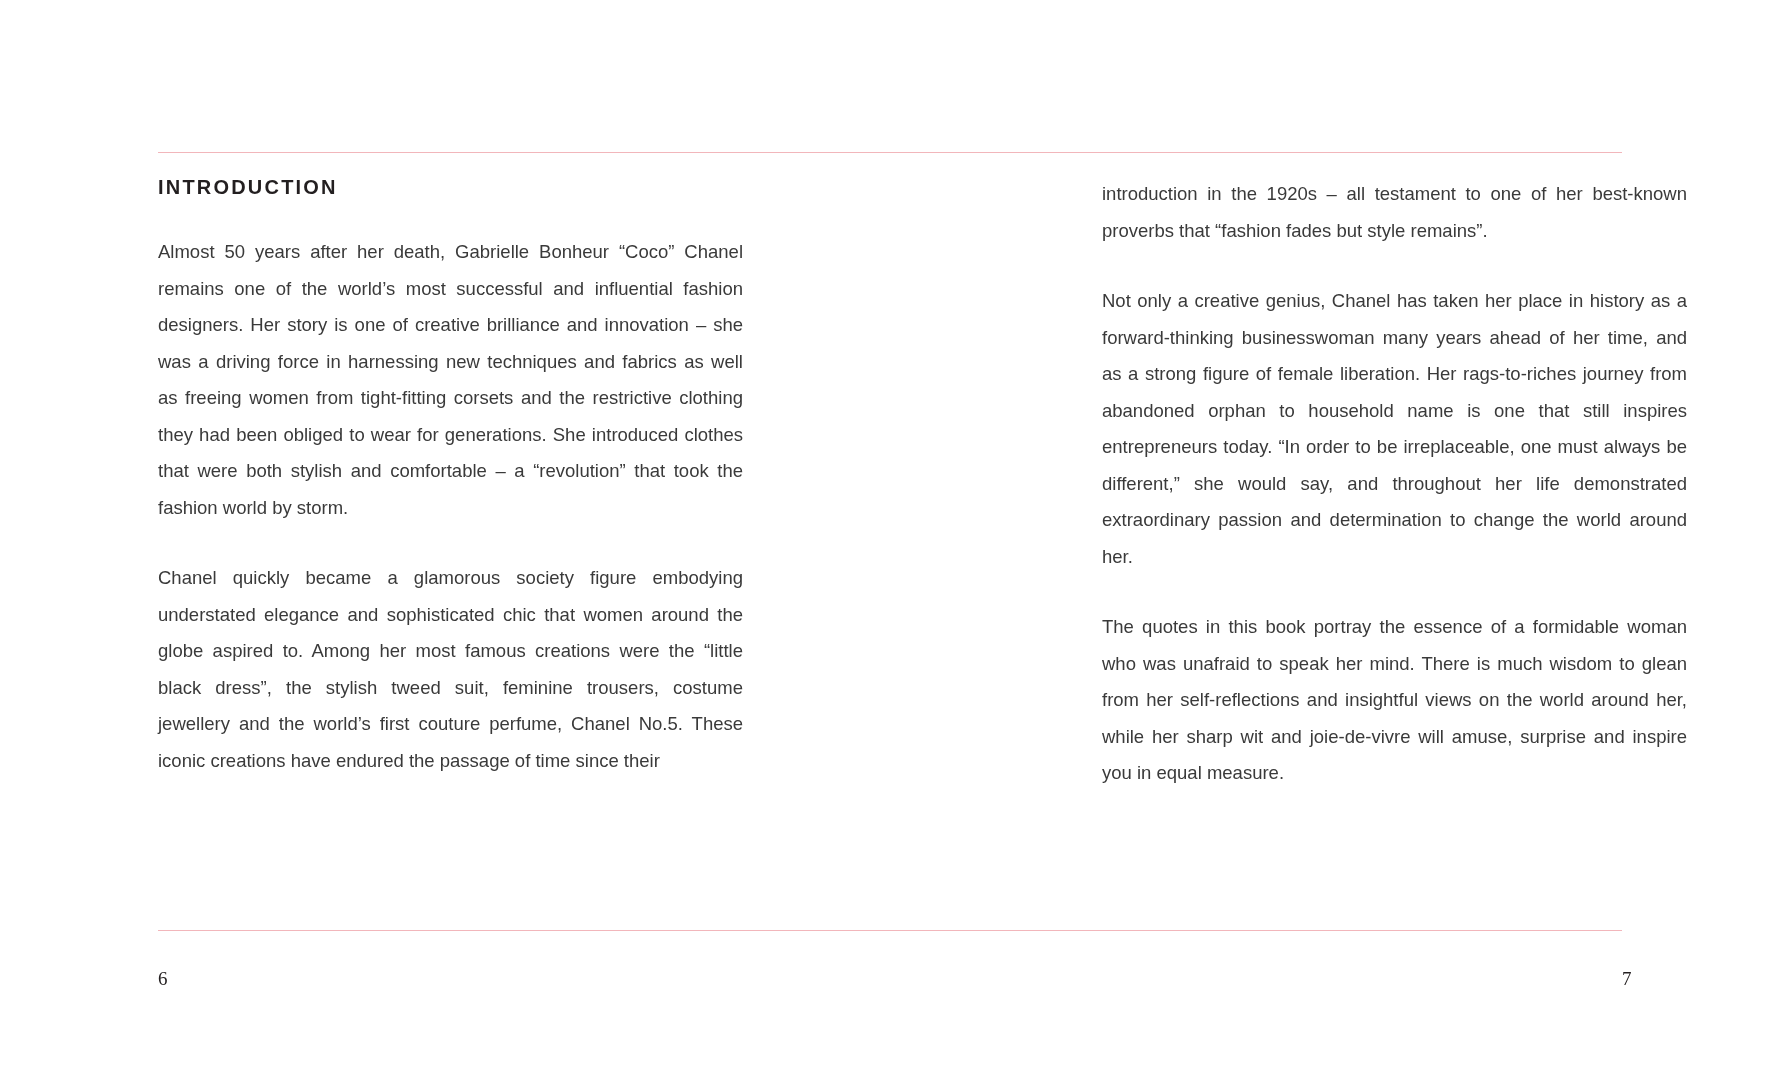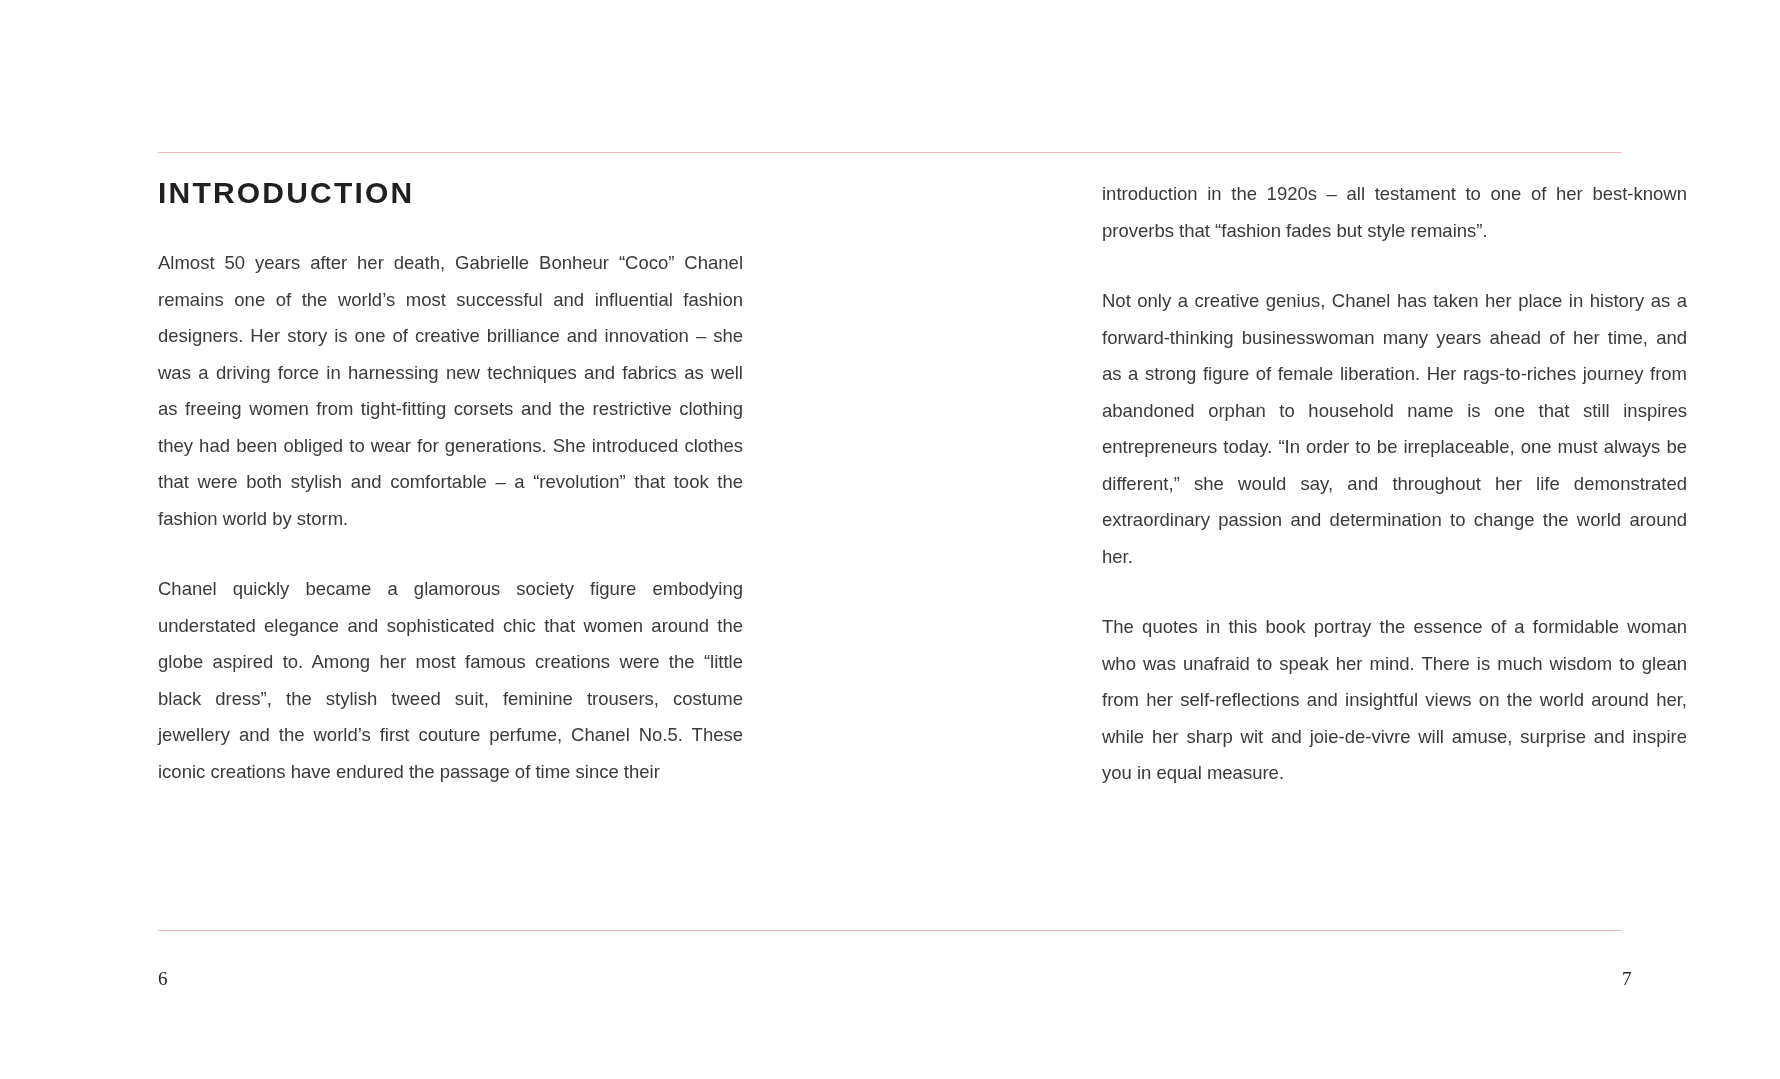--- a/index.html
+++ b/index.html
@@ -36,21 +36,21 @@
   .page {
     position: absolute;
     top: 176px;
     width: 585px;
   }
   .page-left { left: 158px; }
   .page-right { left: 1102px; }
 
   .section-title {
     font-family: "Liberation Sans", sans-serif;
-    font-size: 30px;
+    font-size: 20px;
     font-weight: bold;
     letter-spacing: 2.2px;
     color: #231f20;
     margin: 0 0 36px 0;
     line-height: 1.1;
   }
 
   .para {
     font-family: "Liberation Sans", sans-serif;
     font-size: 18.5px;

